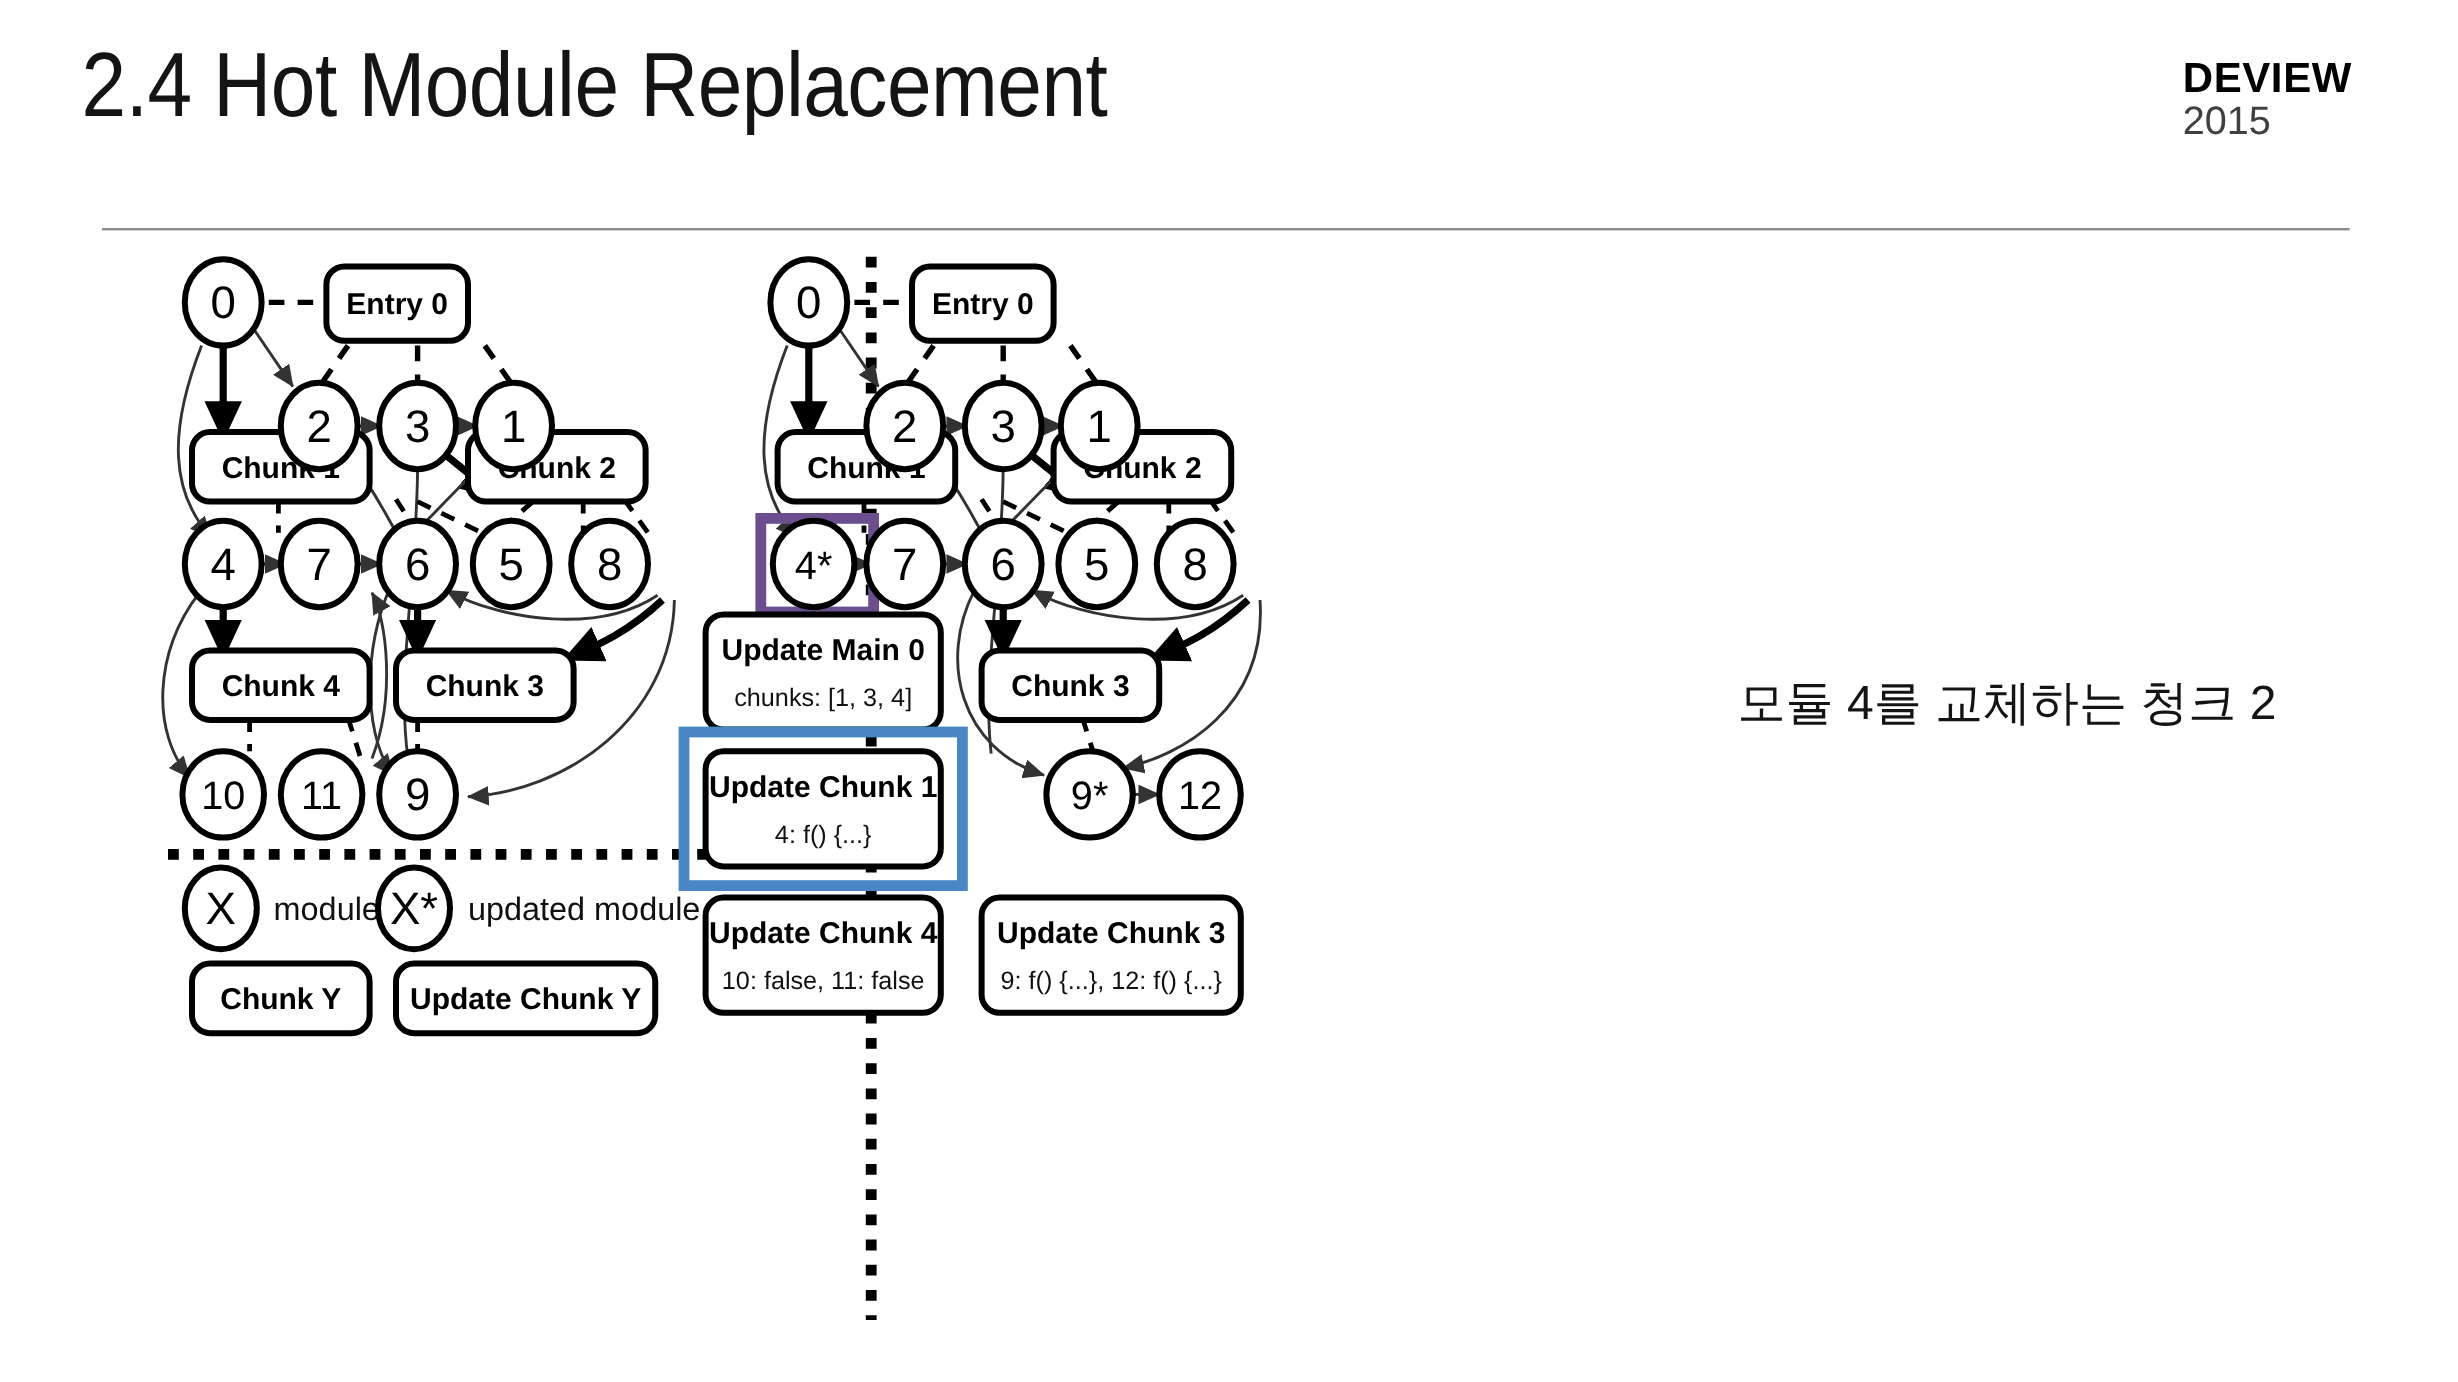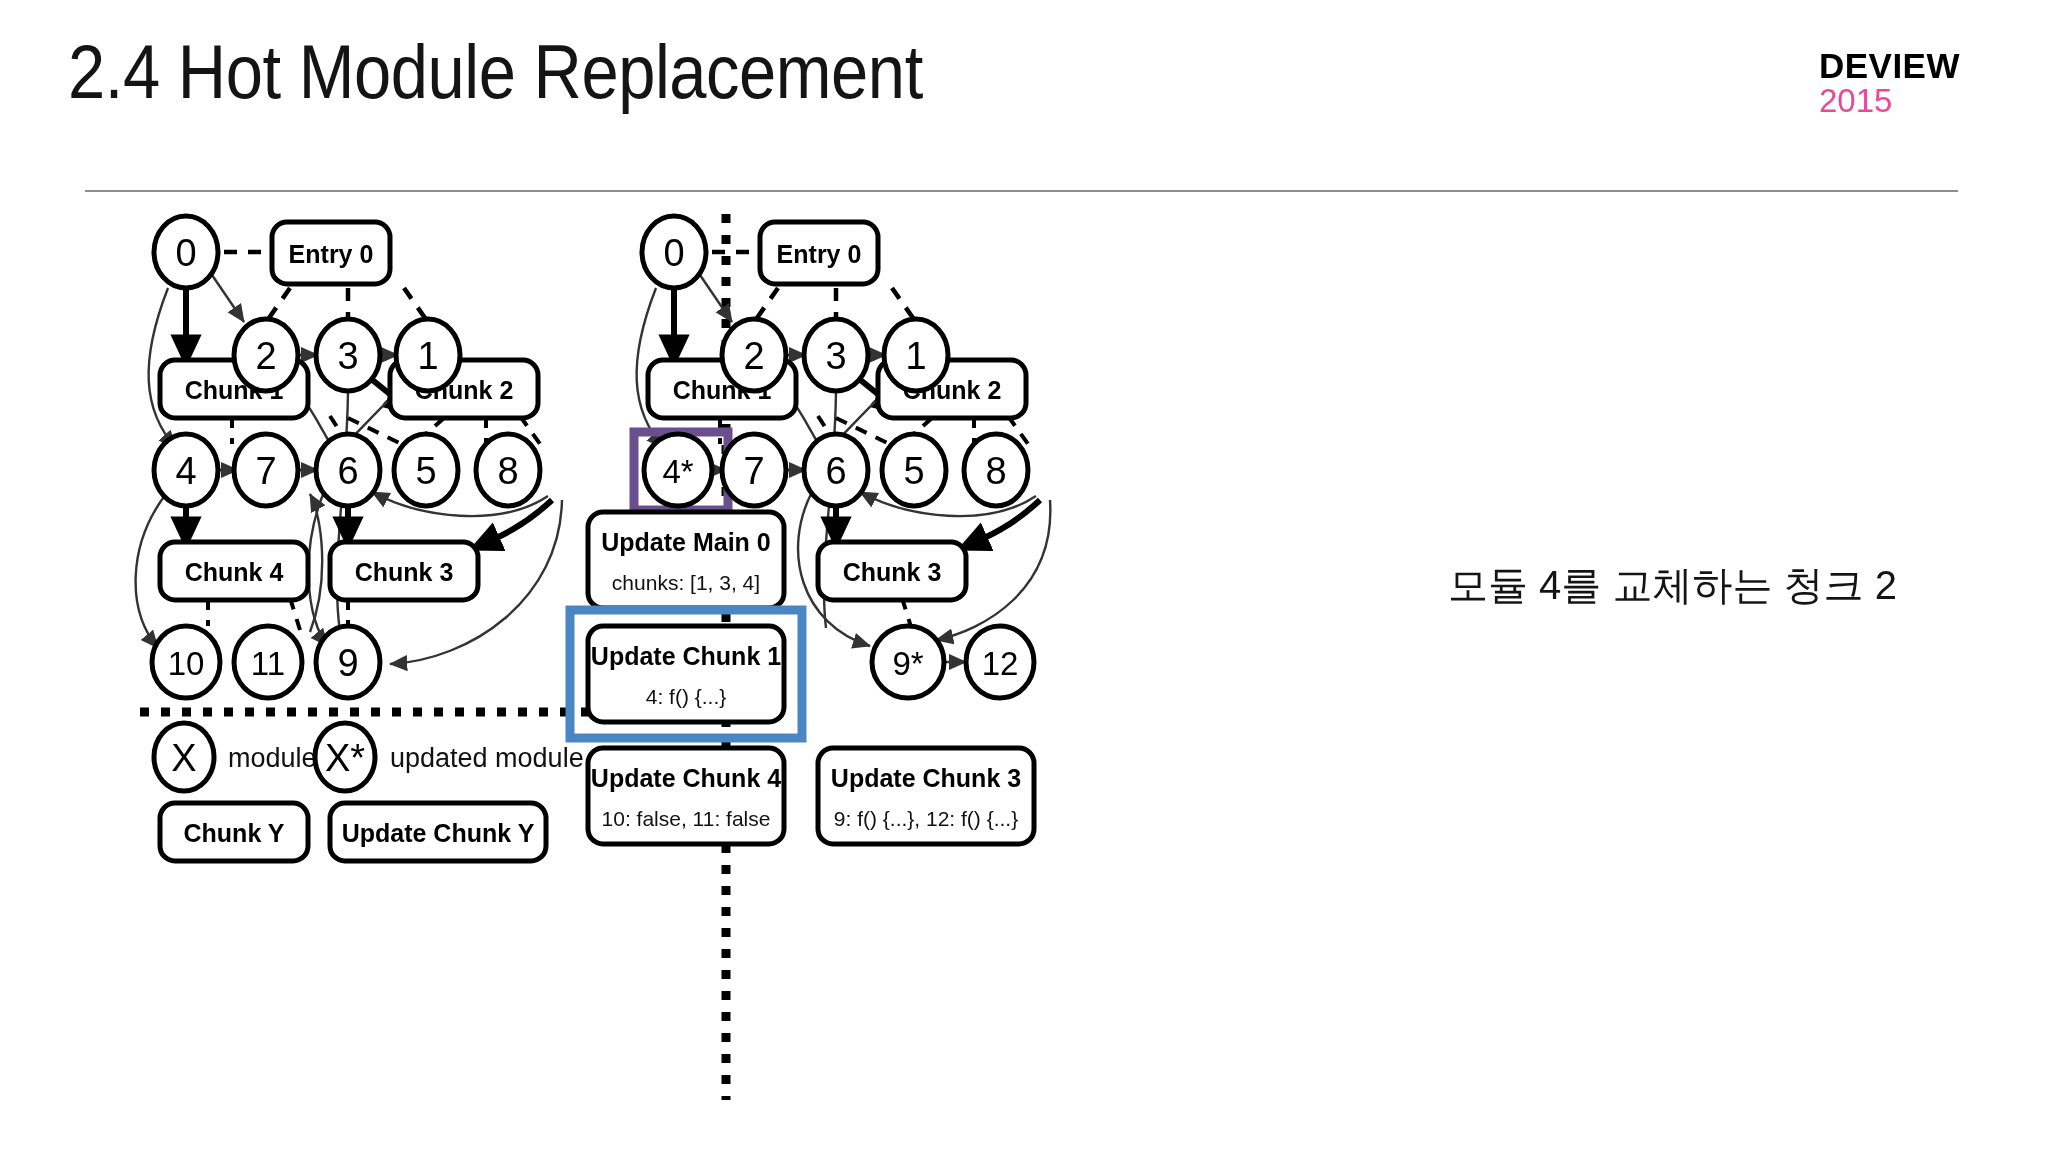--- a/index.html
+++ b/index.html
@@ -10,21 +10,21 @@
   
   #slide-title{
     position:absolute; left:68px; top:28px;
     font-size:76px; font-weight:400; letter-spacing:-0.5px;
     color:#141414; white-space:nowrap;
     font-family:"Liberation Sans Narrow","Liberation Sans","DejaVu Sans",sans-serif;
     transform:scaleX(0.88); transform-origin:left center;
   }
   #brand{ position:absolute; right:88px; top:48px; text-align:left; }
   #brand-name{ font-size:35px; font-weight:700; letter-spacing:0.5px; color:#000000; line-height:1;text-align:center; }
-  #brand-year{ font-size:33px; font-weight:300; color:#ec4899; line-height:1.12; }
+  #brand-year{ font-size:33px; font-weight:300; color:#404040; line-height:1.12; }
   #header-rule{ position:absolute; left:85px; top:190px; width:1873px; height:2px;
                 background:#8d8d8d; }
 
   
   #figure{ position:absolute; left:0; top:200px; width:1400px; height:930px; }
   #figure svg{ display:block; }
 
   
   #caption{
     position:absolute; left:1448px; top:558px;

